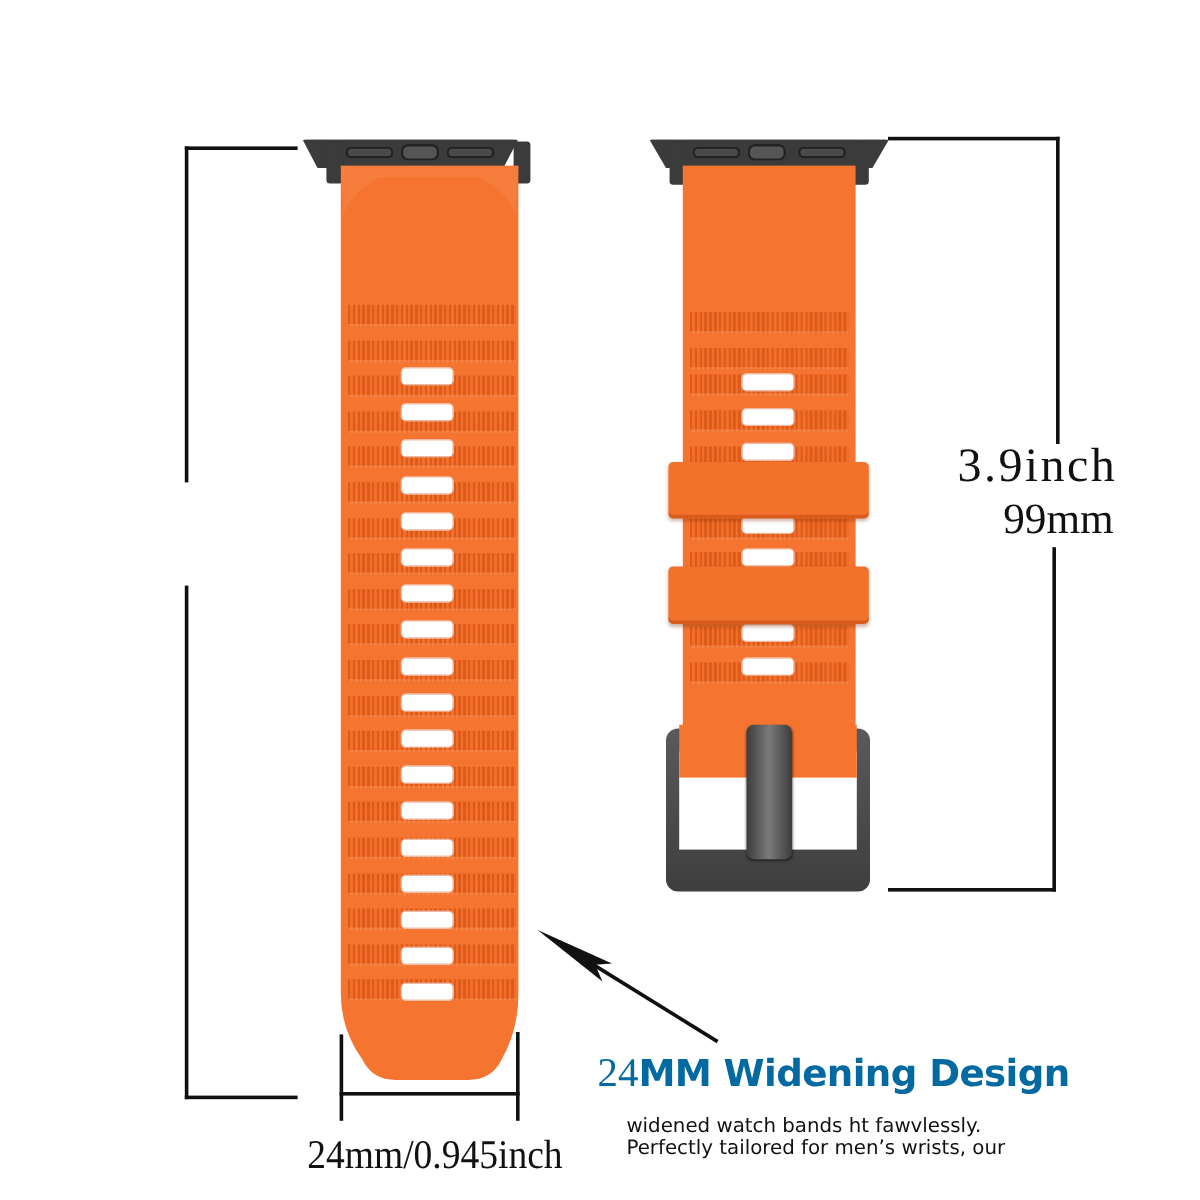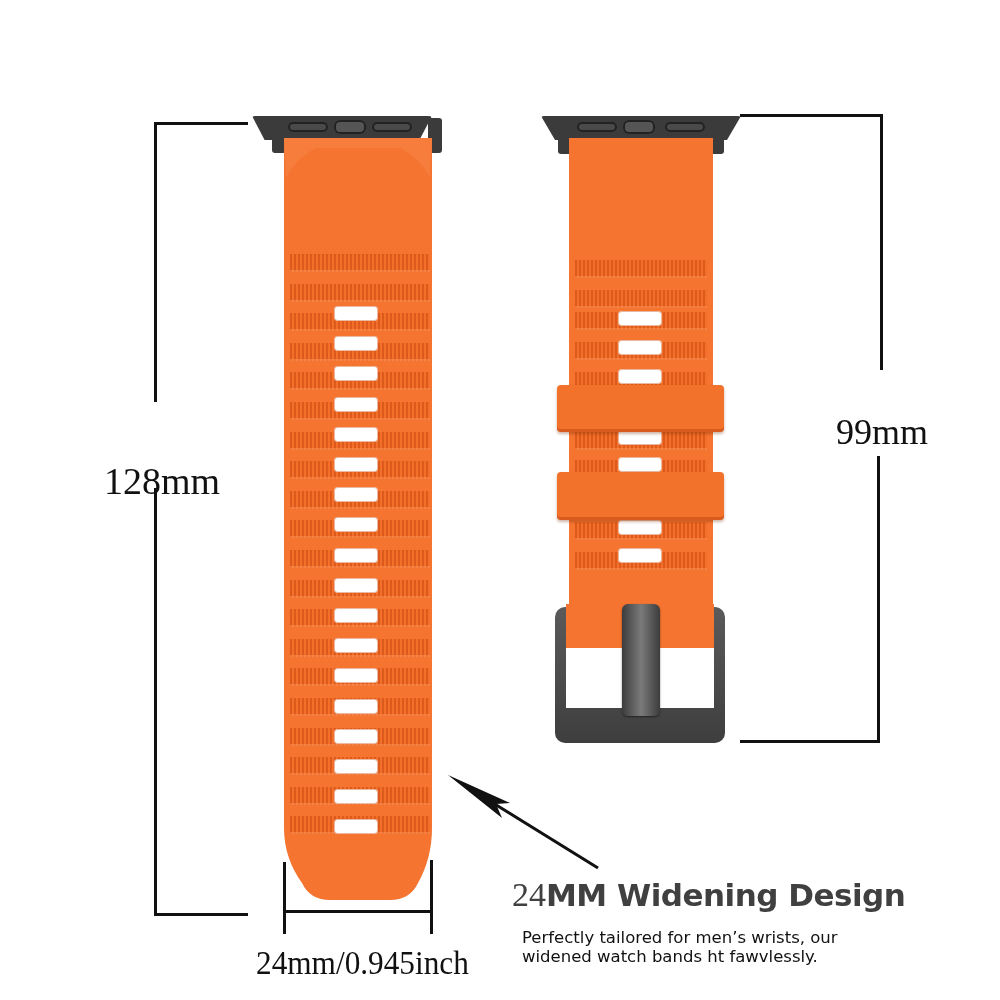--- a/index.html
+++ b/index.html
@@ -7,44 +7,44 @@
   .abs{position:absolute;}
   .line{position:absolute;background:#111;}
   .strap{position:absolute;background:var(--orange);}
   .stripe{position:absolute;left:6px;right:6px;height:16px;
     background:repeating-linear-gradient(90deg,rgba(200,70,10,.55) 0 2px,rgba(240,100,30,.35) 2px 4px);
     border-bottom:2px solid rgba(255,150,90,.5);}
   .hole{position:absolute;width:44px;height:15px;background:#fff;border-radius:4px;box-shadow:inset 0 0 0 1px rgba(200,80,20,.4);}
   .lug{position:absolute;background:#3b3b3b;border-radius:3px;}
   .loop{position:absolute;background:#f2722c;border-radius:4px;box-shadow:0 2px 3px rgba(120,40,0,.35), inset 0 -3px 0 rgba(180,60,10,.4);}
   .dimtext{position:absolute;color:#111;font-family:"Liberation Serif",serif;line-height:1;white-space:nowrap;}
-  .promo-title{position:absolute;left:512px;top:876px;white-space:nowrap;color:#404040;}
+  .promo-title{position:absolute;left:498px;top:876px;white-space:nowrap;color:#0369a1;}
   .promo-title .num{font-family:"Liberation Serif",serif;font-size:34px;}
   .promo-title .bold{font-family:"DejaVu Sans",sans-serif;font-weight:bold;font-size:31px;letter-spacing:-0.5px;}
   .promo-sub{position:absolute;left:522px;top:928px;width:440px;font-family:"DejaVu Sans",sans-serif;font-size:16.5px;line-height:19px;color:#111;}
 </style>
 </head>
 <body>
 
 <div id="stage" style="--orange:#F47430;">
 
   <div>
     <div class="line" style="left:154px;top:122px;width:94px;height:3px;"></div>
     <div class="line" style="left:154px;top:122px;width:3px;height:280px;"></div>
     <div class="line" style="left:154px;top:488px;width:3px;height:428px;"></div>
     <div class="line" style="left:154px;top:913px;width:94px;height:3px;"></div>
   </div>
-  <div class="dimtext" style="left:104px;top:462px;font-size:38px;">128mm</div>
 
   <div>
     <div class="line" style="left:740px;top:114px;width:143px;height:3px;"></div>
     <div class="line" style="left:880px;top:114px;width:3px;height:256px;"></div>
     <div class="line" style="left:877px;top:456px;width:3px;height:287px;"></div>
     <div class="line" style="left:740px;top:740px;width:140px;height:3px;"></div>
   </div>
+  <div class="dimtext" style="left:798px;top:368px;font-size:40px;letter-spacing:2px;">3.9inch</div>
   <div class="dimtext" style="left:836px;top:414px;font-size:36px;">99mm</div>
 
   <div>
     <div class="line" style="left:283px;top:862px;width:3px;height:72px;"></div>
     <div class="line" style="left:430px;top:860px;width:3px;height:74px;"></div>
     <div class="line" style="left:283px;top:910px;width:150px;height:3px;"></div>
   </div>
   <div class="dimtext" style="left:256px;top:946px;font-size:34px;transform:scaleX(0.92);transform-origin:left;">24mm/0.945inch</div>
 
   <div>
@@ -147,16 +147,16 @@
 
   <svg class="abs" style="left:440px;top:760px;" width="170" height="120" viewBox="0 0 170 120">
     <line x1="158" y1="108" x2="45" y2="38" stroke="#111" stroke-width="3"></line>
     <polygon points="8,15 70,43 56,44 62,58" fill="#111"></polygon>
   </svg>
 
   <div class="promo-title">
     <span class="num">24</span><span class="bold">MM Widening Design</span>
   </div>
   <div class="promo-sub">
+    <div>widened watch bands ht fawvlessly.</div>
     <div>Perfectly tailored for men’s wrists, our</div>
-    <div>widened watch bands ht fawvlessly.</div>
   </div>
 </div>
 
 </body></html>

